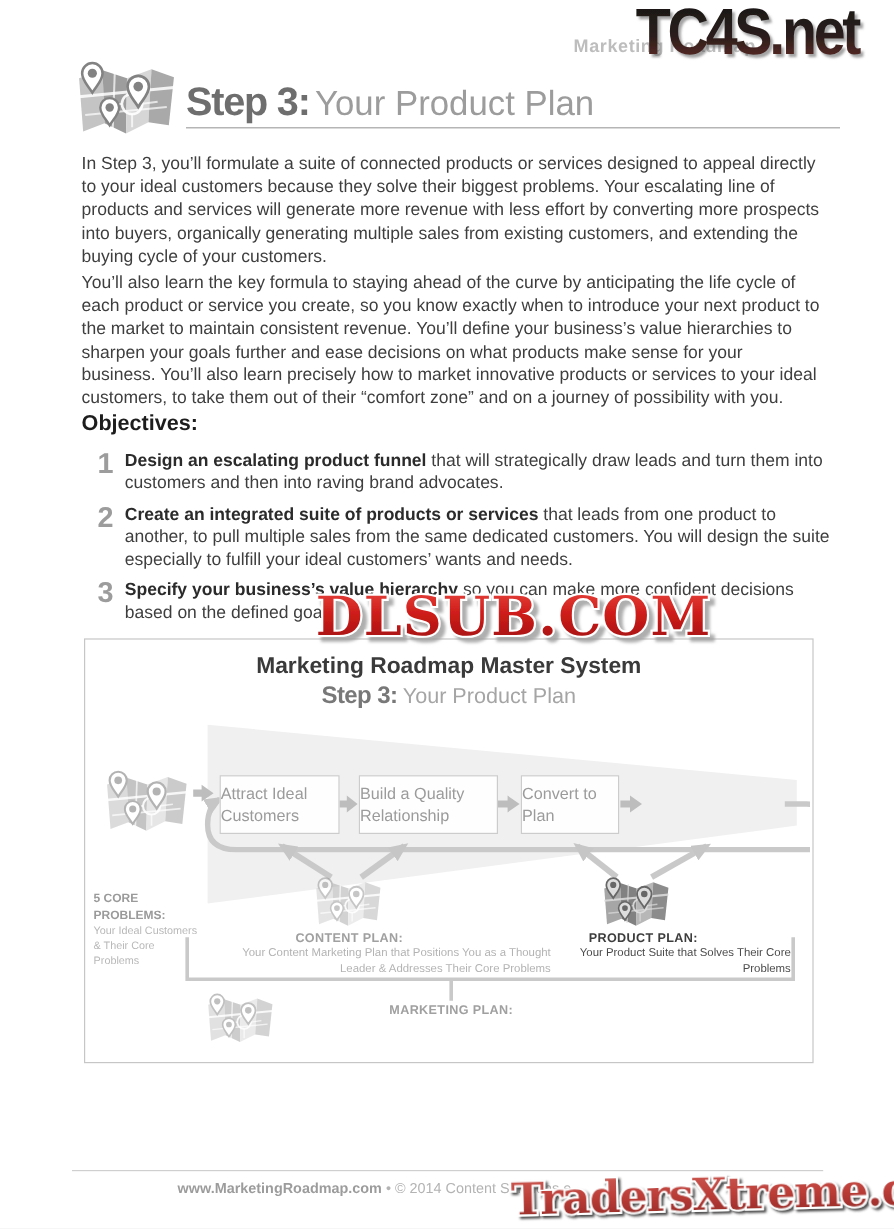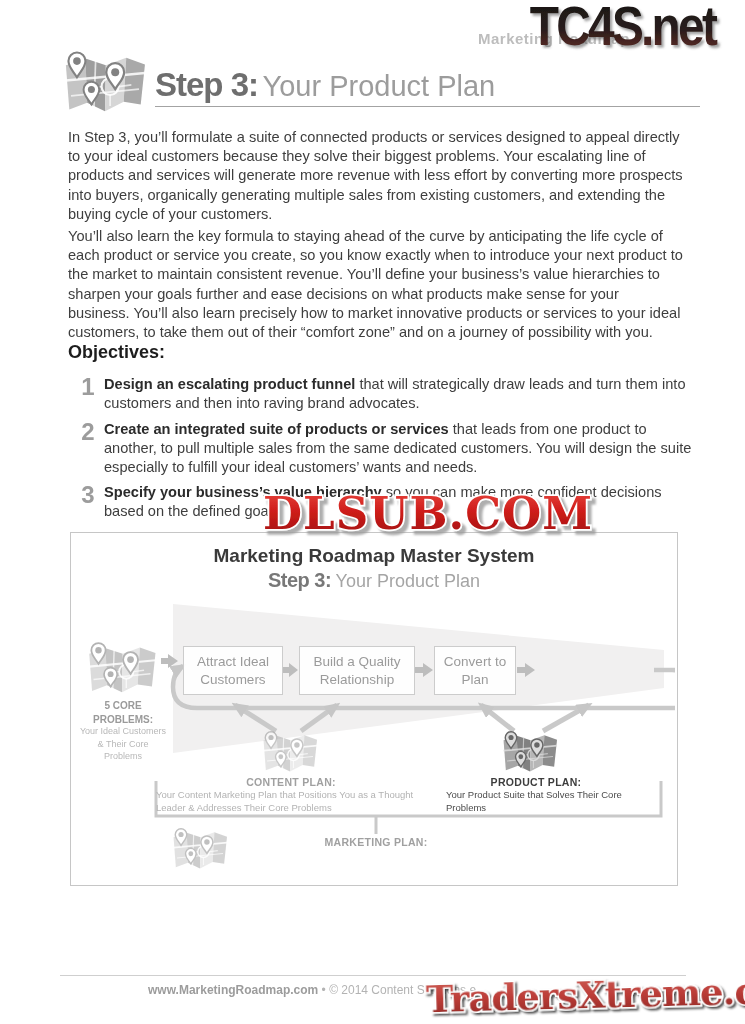--- a/index.html
+++ b/index.html
@@ -19,27 +19,27 @@
   .obj-num{width:24px;text-align:center;font-size:24px;font-weight:bold;color:#9c9c9c;line-height:1;}
   .obj-text{left:104px;width:598px;font-size:14.6px;line-height:19.2px;color:#3e3e3e;}
   .obj-lead{font-weight:bold;color:#2b2b2b;}
   
   .dbox{left:70px;top:532px;width:606px;height:352px;border:1px solid #c6c6c6;background:#fff;}
   .dtitle{left:0;top:12px;width:606px;text-align:center;font-size:19px;font-weight:bold;color:#3a3a3a;}
   .dsub{left:0;top:36px;width:606px;text-align:center;white-space:nowrap;}
   .dsub-step{font-size:20px;font-weight:bold;color:#787878;letter-spacing:-.5px;}
   .dsub-plan{font-size:18px;color:#a5a5a5;}
   .stage{position:absolute;top:113px;height:47px;background:rgba(255,255,255,.93);border:1px solid #cccccc;
-         display:flex;align-items:center;justify-content:center;text-align:center;
+         display:flex;align-items:center;justify-content:center;
          font-size:13.5px;line-height:1.3;color:#9b9b9b;}
   .plan-label{font-size:10.5px;font-weight:bold;letter-spacing:.3px;text-align:center;}
-  .plan-desc{font-size:9.5px;line-height:1.35;text-align:left;}
+  .plan-desc{font-size:9.5px;line-height:1.35;text-align:right;padding-left:33px;}
   .grey-label{color:#a0a0a0;} .grey-desc{color:#b3b3b3;}
   .dark-label{color:#3d3d3d;} .dark-desc{color:#4b4b4b;}
-  .core{left:7px;width:90px;text-align:center;}
+  .core{left:7px;width:90px;text-align:left;margin-top:44px;}
   .core-label{top:166px;font-size:10px;font-weight:bold;color:#9a9a9a;line-height:1.4;}
   .core-desc{top:192px;font-size:9px;color:#b8b8b8;line-height:1.4;}
   
   .f-rule{left:60px;top:975px;width:626px;height:0;border-top:1px solid #cfcfcf;}
   .f-text{left:148px;top:983px;font-size:12px;color:#b3b3b3;white-space:nowrap;}
   .f-site{font-weight:bold;color:#9c9c9c;}
   .f-frag{left:648px;top:984px;font-size:11px;color:#b3b3b3;}
   
   .wm{pointer-events:none;}
   .wm-tc4s{left:528px;top:-4px;z-index:40;}

